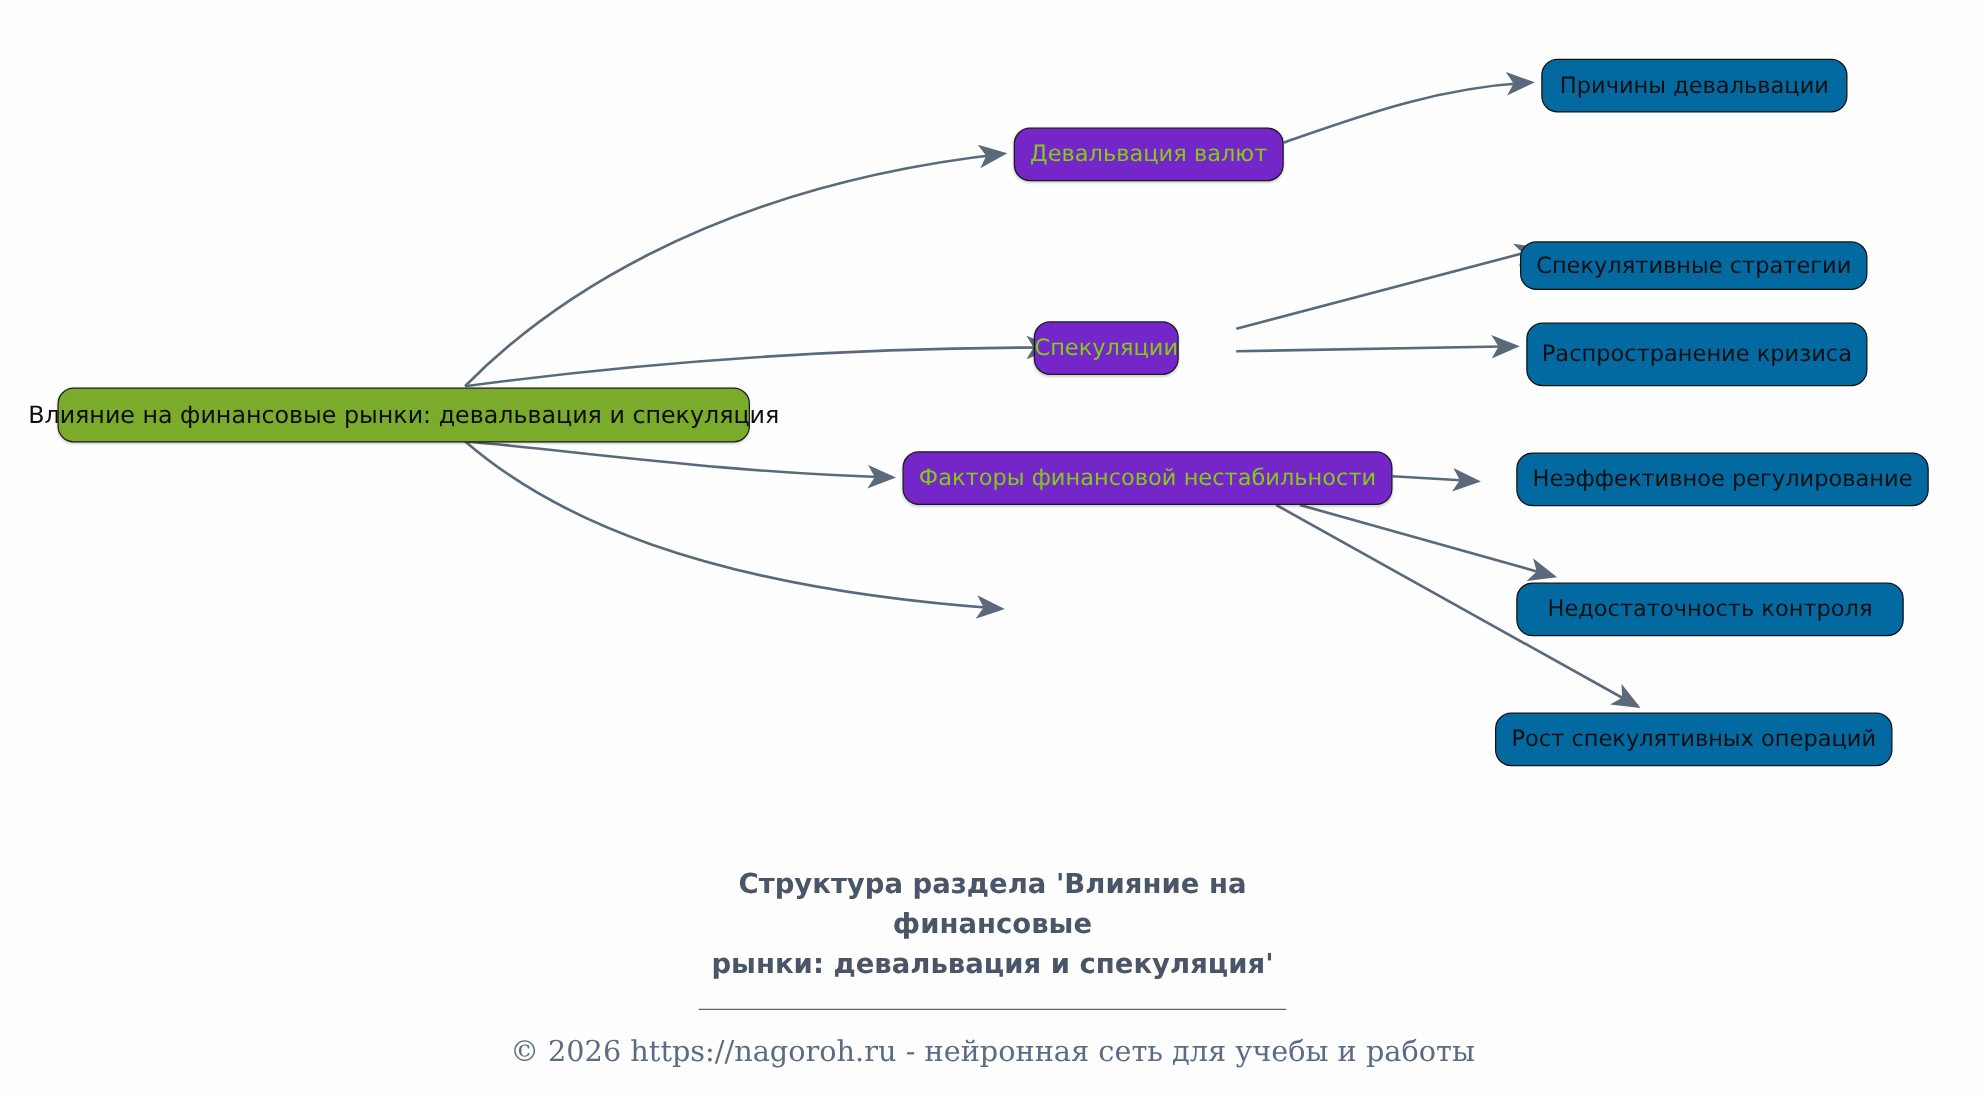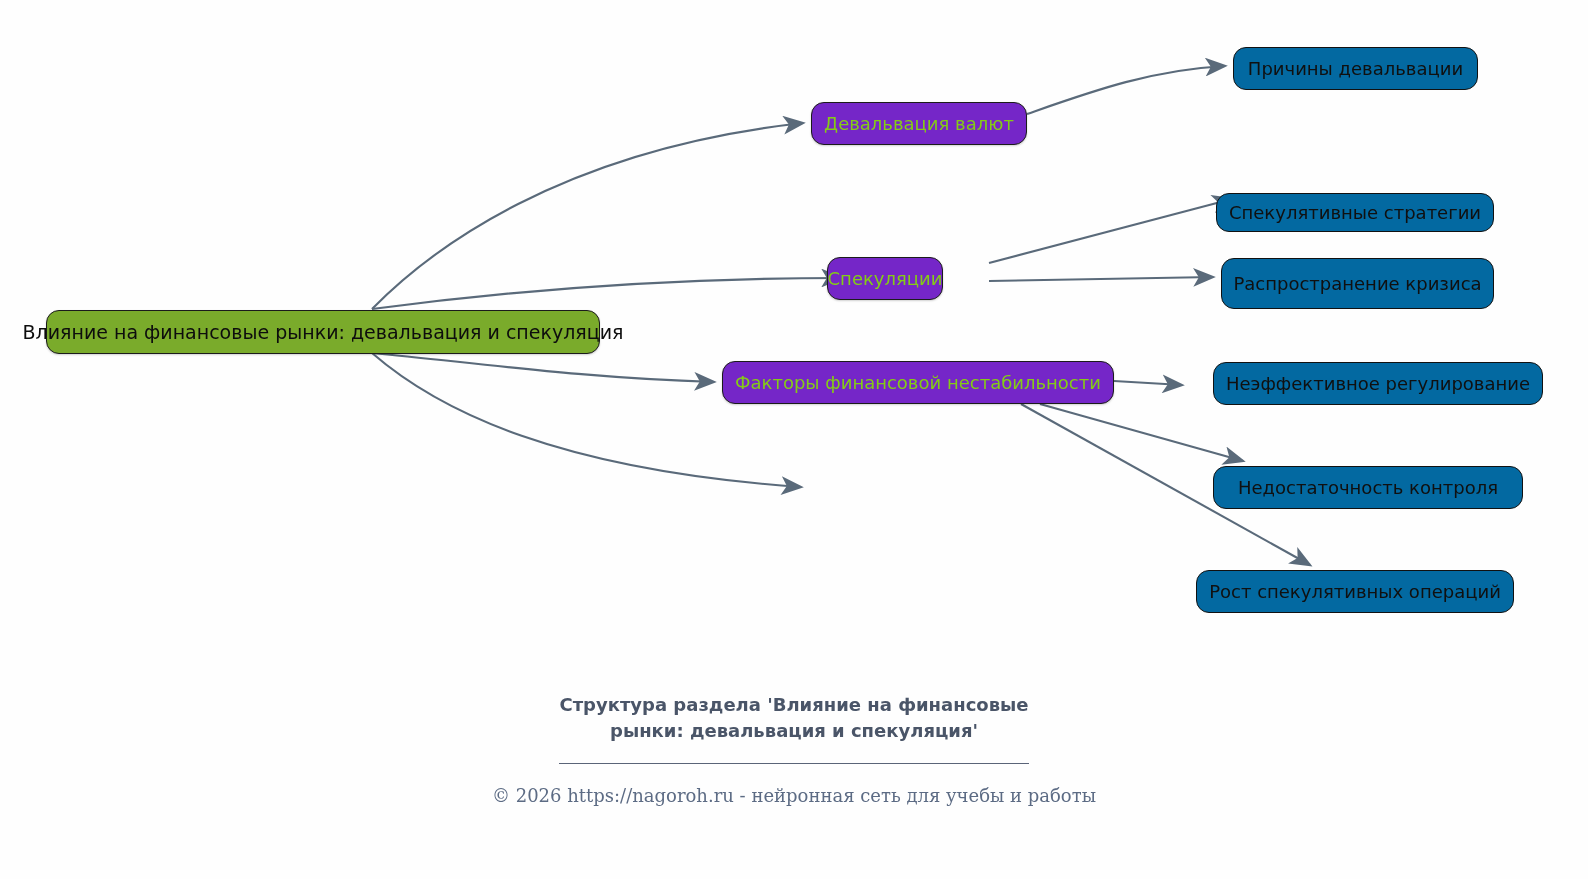--- a/index.html
+++ b/index.html
@@ -61,35 +61,35 @@
   .caption-wrap {
     position: absolute;
     left: 0;
     top: 692px;
     width: 1588px;
     text-align: center;
   }
   .caption-title {
     font-family: "DejaVu Sans", sans-serif;
     font-weight: bold;
-    font-size: 18px;
+    font-size: 22px;
     line-height: 1.45;
     color: #4a5568;
     margin: 0 auto;
     max-width: 520px;
   }
   .caption-rule {
     width: 470px;
     height: 0;
     margin: 19px auto 0 auto;
     border-top: 1.6px solid #5a6478;
   }
   .caption-credit {
     font-family: "DejaVu Serif", serif;
-    font-size: 18px;
+    font-size: 23px;
     color: #5c6b84;
     margin-top: 21px;
   }
 </style>
 </head>
 <body>
 
 <div id="canvas">
 
   <svg id="edges" viewBox="0 0 1588 879" width="1588" height="879" aria-hidden="true">

